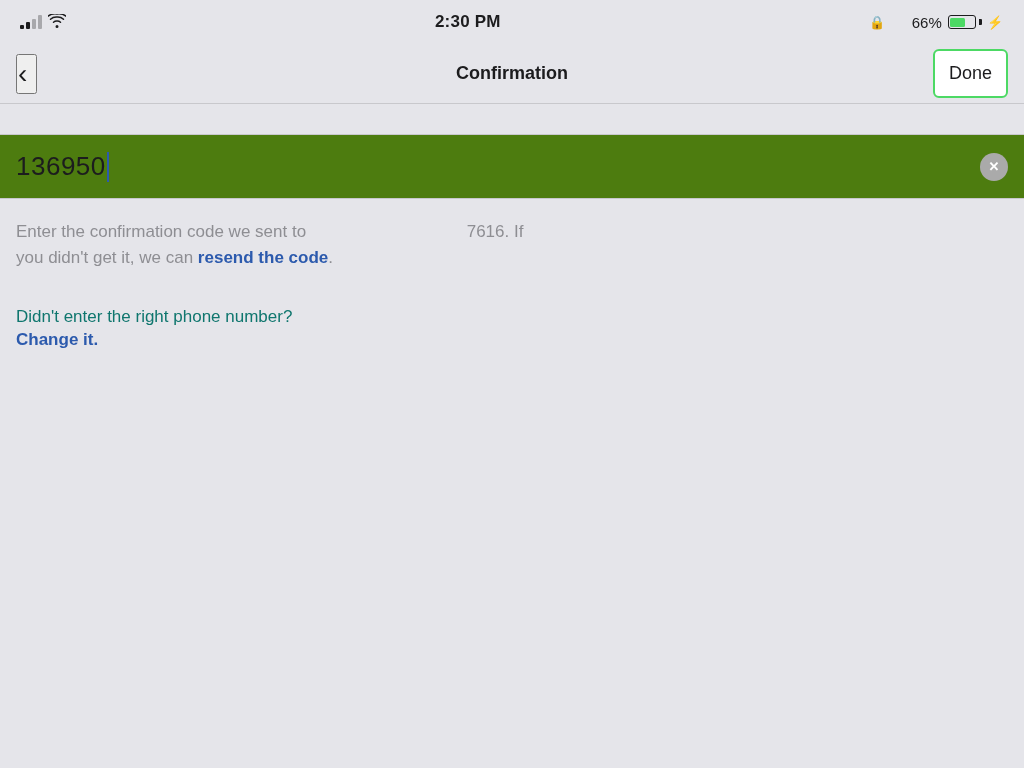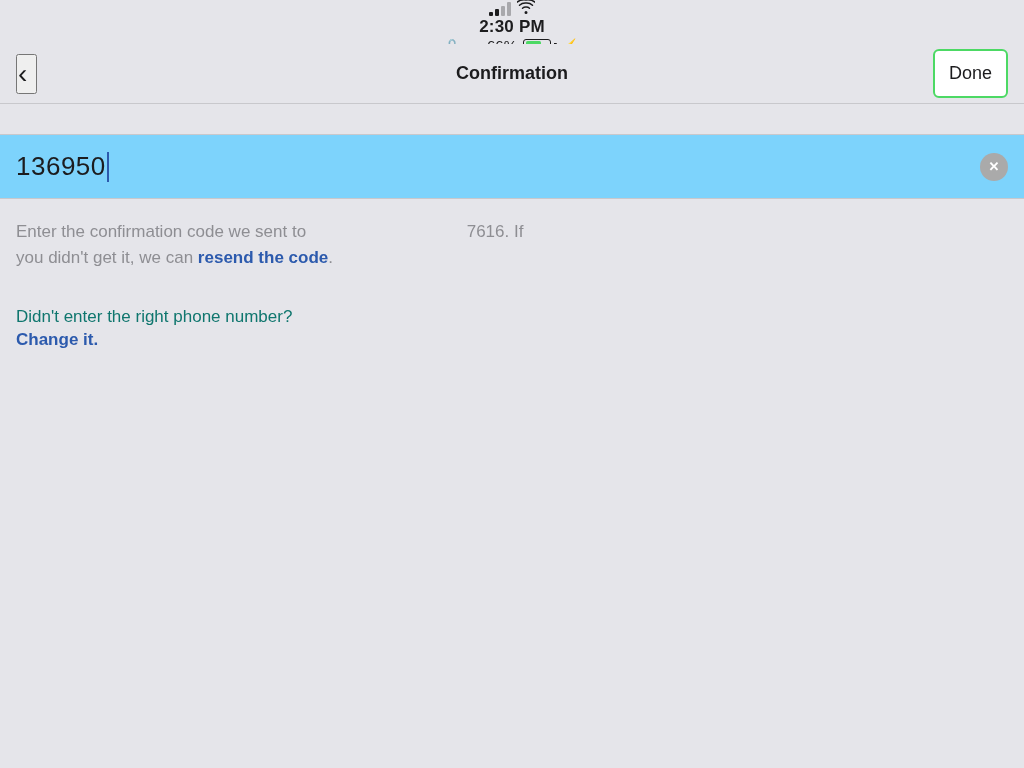--- a/index.html
+++ b/index.html
@@ -13,21 +13,20 @@
     }
 
     
     .status-bar {
       height: 44px;
       background: #e5e5ea;
       display: flex;
       align-items: center;
       justify-content: space-between;
       padding: 0 20px;
-      flex-direction: column;
     }
 
     .status-left {
       display: flex;
       align-items: center;
       gap: 6px;
     }
 
     .signal-bars {
       display: flex;
@@ -136,21 +135,21 @@
     }
 
     
     .spacer {
       height: 30px;
       background: #e5e5ea;
     }
 
     
     .input-section {
-      background: #7dd3fc;
+      background: #4d7c0f;
       border-top: 1px solid #c8c8cc;
       border-bottom: 1px solid #c8c8cc;
       padding: 16px 16px;
       display: flex;
       align-items: center;
       justify-content: space-between;
       position: relative;
       min-height: 64px;
     }
 

